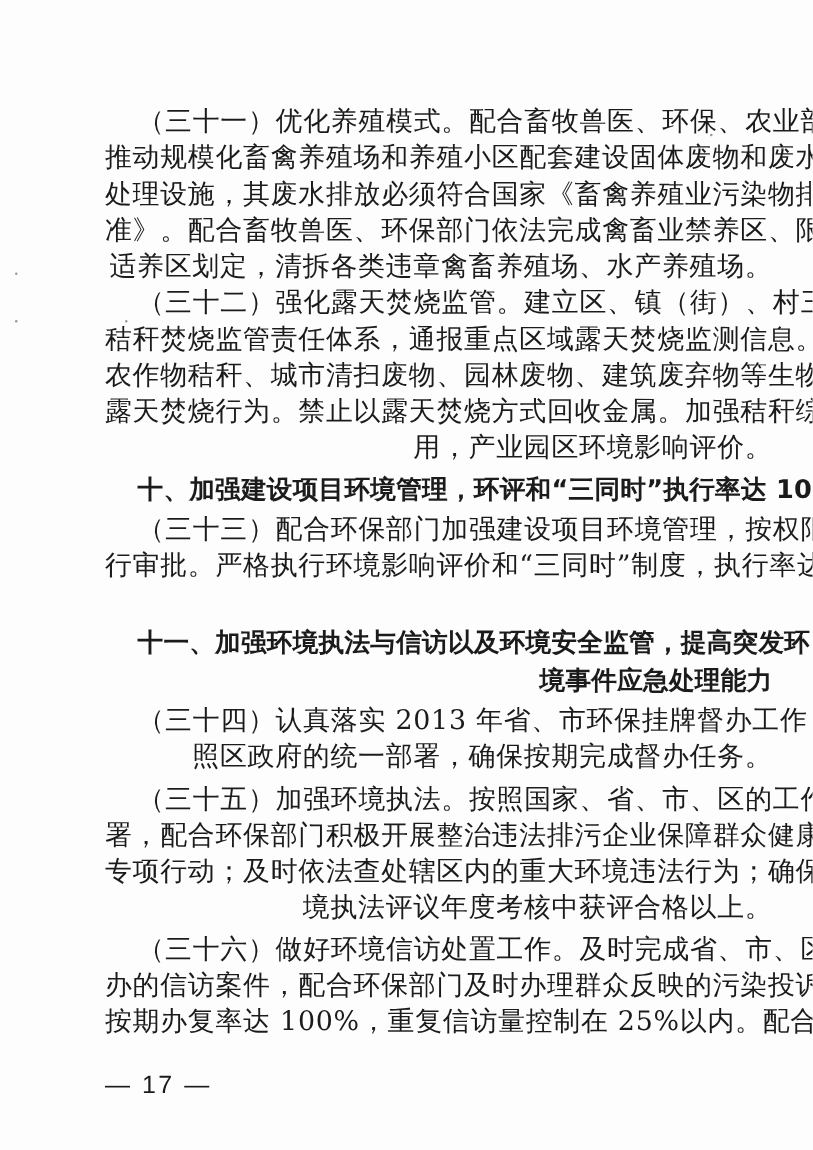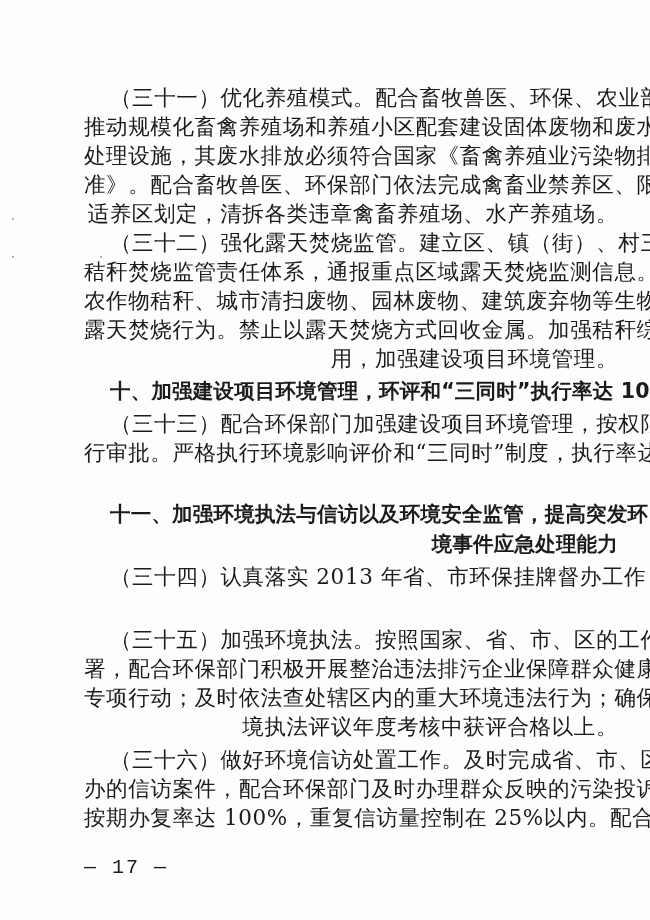--- a/index.html
+++ b/index.html
@@ -10,49 +10,50 @@
   .page { position:absolute; left:0; top:0; width:650px; height:920px; }
   .line {
     position:absolute; left:84px; width:534px; height:29px; line-height:29px;
     font-size:21.5px; white-space:nowrap; overflow:visible; letter-spacing:0.6px;text-align:right;
   }
   .line.indent { left:110px; width:508px; }
   .line.bold { font-family: "DejaVu Sans", "Liberation Sans", sans-serif; font-weight:bold; font-size:20.5px; letter-spacing:0.2px; }
   .justify { text-align:justify; text-align-last:justify; }
   .pagenum {
     position:absolute; left:84px; top:856px; font-size:20px; line-height:24px;
-    font-family: Liberation Mono, monospace; letter-spacing:2px;
+    font-family: Liberation Sans, sans-serif; letter-spacing:2px;
   }
   .speck { position:absolute; width:2px; height:2px; background:#999; border-radius:1px; }
 </style>
 </head>
 <body>
 
 <div class="page">
   <div class="line indent justify" style="top:83px">（三十一）优化养殖模式。配合畜牧兽医、环保、农业部门</div>
   <div class="line justify" style="top:112px">推动规模化畜禽养殖场和养殖小区配套建设固体废物和废水贮存</div>
   <div class="line justify" style="top:141px">处理设施，其废水排放必须符合国家《畜禽养殖业污染物排放标</div>
   <div class="line justify" style="top:170px">准》。配合畜牧兽医、环保部门依法完成禽畜业禁养区、限养区、</div>
   <div class="line" style="top:199px">适养区划定，清拆各类违章禽畜养殖场、水产养殖场。</div>
 
   <div class="line indent justify" style="top:228px">（三十二）强化露天焚烧监管。建立区、镇（街）、村三级</div>
   <div class="line justify" style="top:257px">秸秆焚烧监管责任体系，通报重点区域露天焚烧监测信息。禁止</div>
   <div class="line justify" style="top:286px">农作物秸秆、城市清扫废物、园林废物、建筑废弃物等生物质的</div>
   <div class="line justify" style="top:315px">露天焚烧行为。禁止以露天焚烧方式回收金属。加强秸秆综合利</div>
-  <div class="line" style="top:344px">用，加强建设项目环境管理。</div>
+  <div class="line" style="top:344px">用，产业园区环境影响评价。</div>
 
   <div class="line indent bold justify" style="top:377px">十、加强建设项目环境管理，环评和“三同时”执行率达 100%</div>
 
   <div class="line indent justify" style="top:409px">（三十三）配合环保部门加强建设项目环境管理，按权限实</div>
   <div class="line justify" style="top:438px">行审批。严格执行环境影响评价和“三同时”制度，执行率达 100%;</div>
 
   <div class="line bold" style="top:530px">境事件应急处理能力</div>
   <div class="line indent bold justify" style="top:500px">十一、加强环境执法与信访以及环境安全监管，提高突发环</div>
 
   <div class="line indent justify" style="top:562px">（三十四）认真落实 2013 年省、市环保挂牌督办工作，按</div>
+  <div class="line" style="top:591px">照区政府的统一部署，确保按期完成督办任务。</div>
 
   <div class="line indent justify" style="top:625px">（三十五）加强环境执法。按照国家、省、市、区的工作部</div>
   <div class="line justify" style="top:654px">署，配合环保部门积极开展整治违法排污企业保障群众健康环保</div>
   <div class="line justify" style="top:683px">专项行动；及时依法查处辖区内的重大环境违法行为；确保在环</div>
   <div class="line" style="top:712px">境执法评议年度考核中获评合格以上。</div>
 
   <div class="line indent justify" style="top:745px">（三十六）做好环境信访处置工作。及时完成省、市、区交</div>
   <div class="line justify" style="top:774px">办的信访案件，配合环保部门及时办理群众反映的污染投诉问题，</div>
   <div class="line justify" style="top:803px">按期办复率达 100%，重复信访量控制在 25%以内。配合环保部门</div>
 

